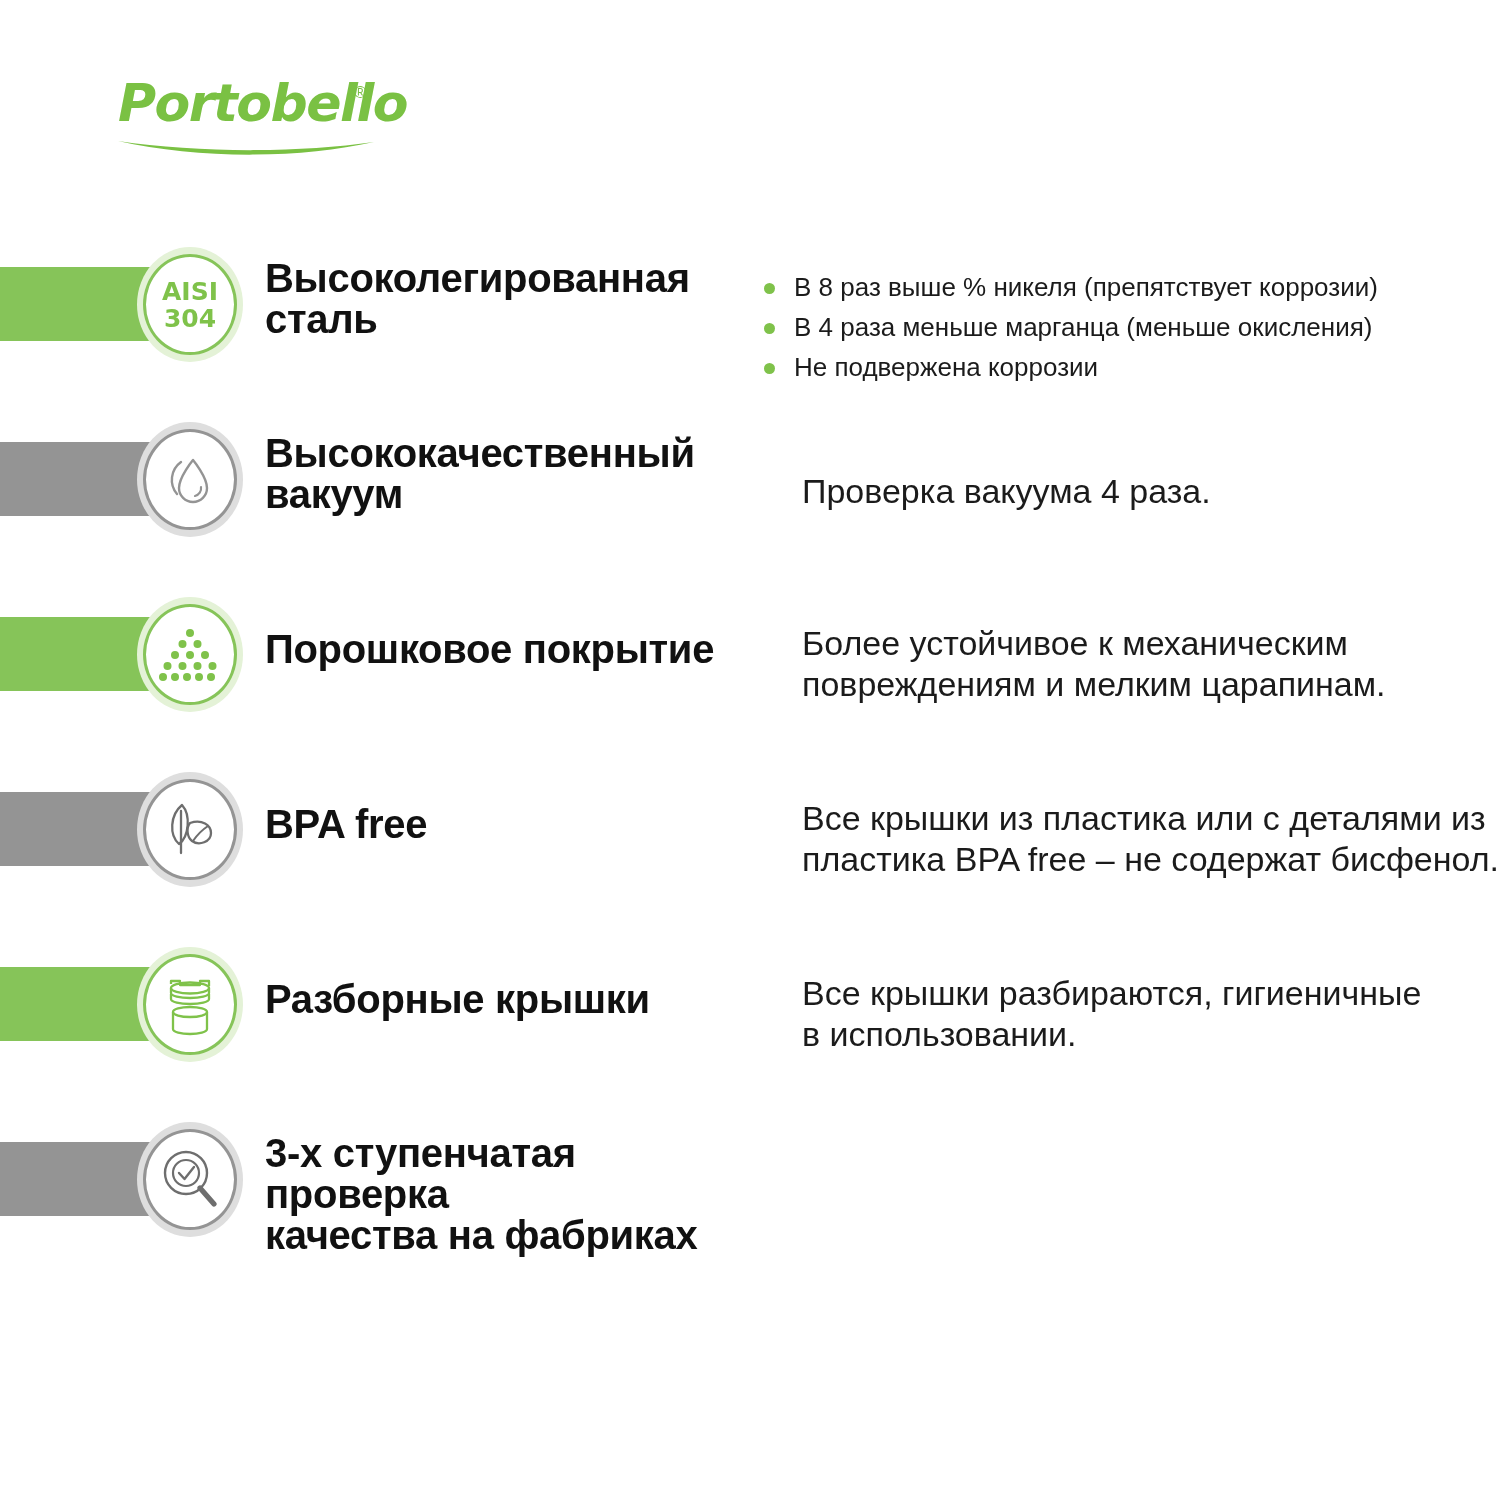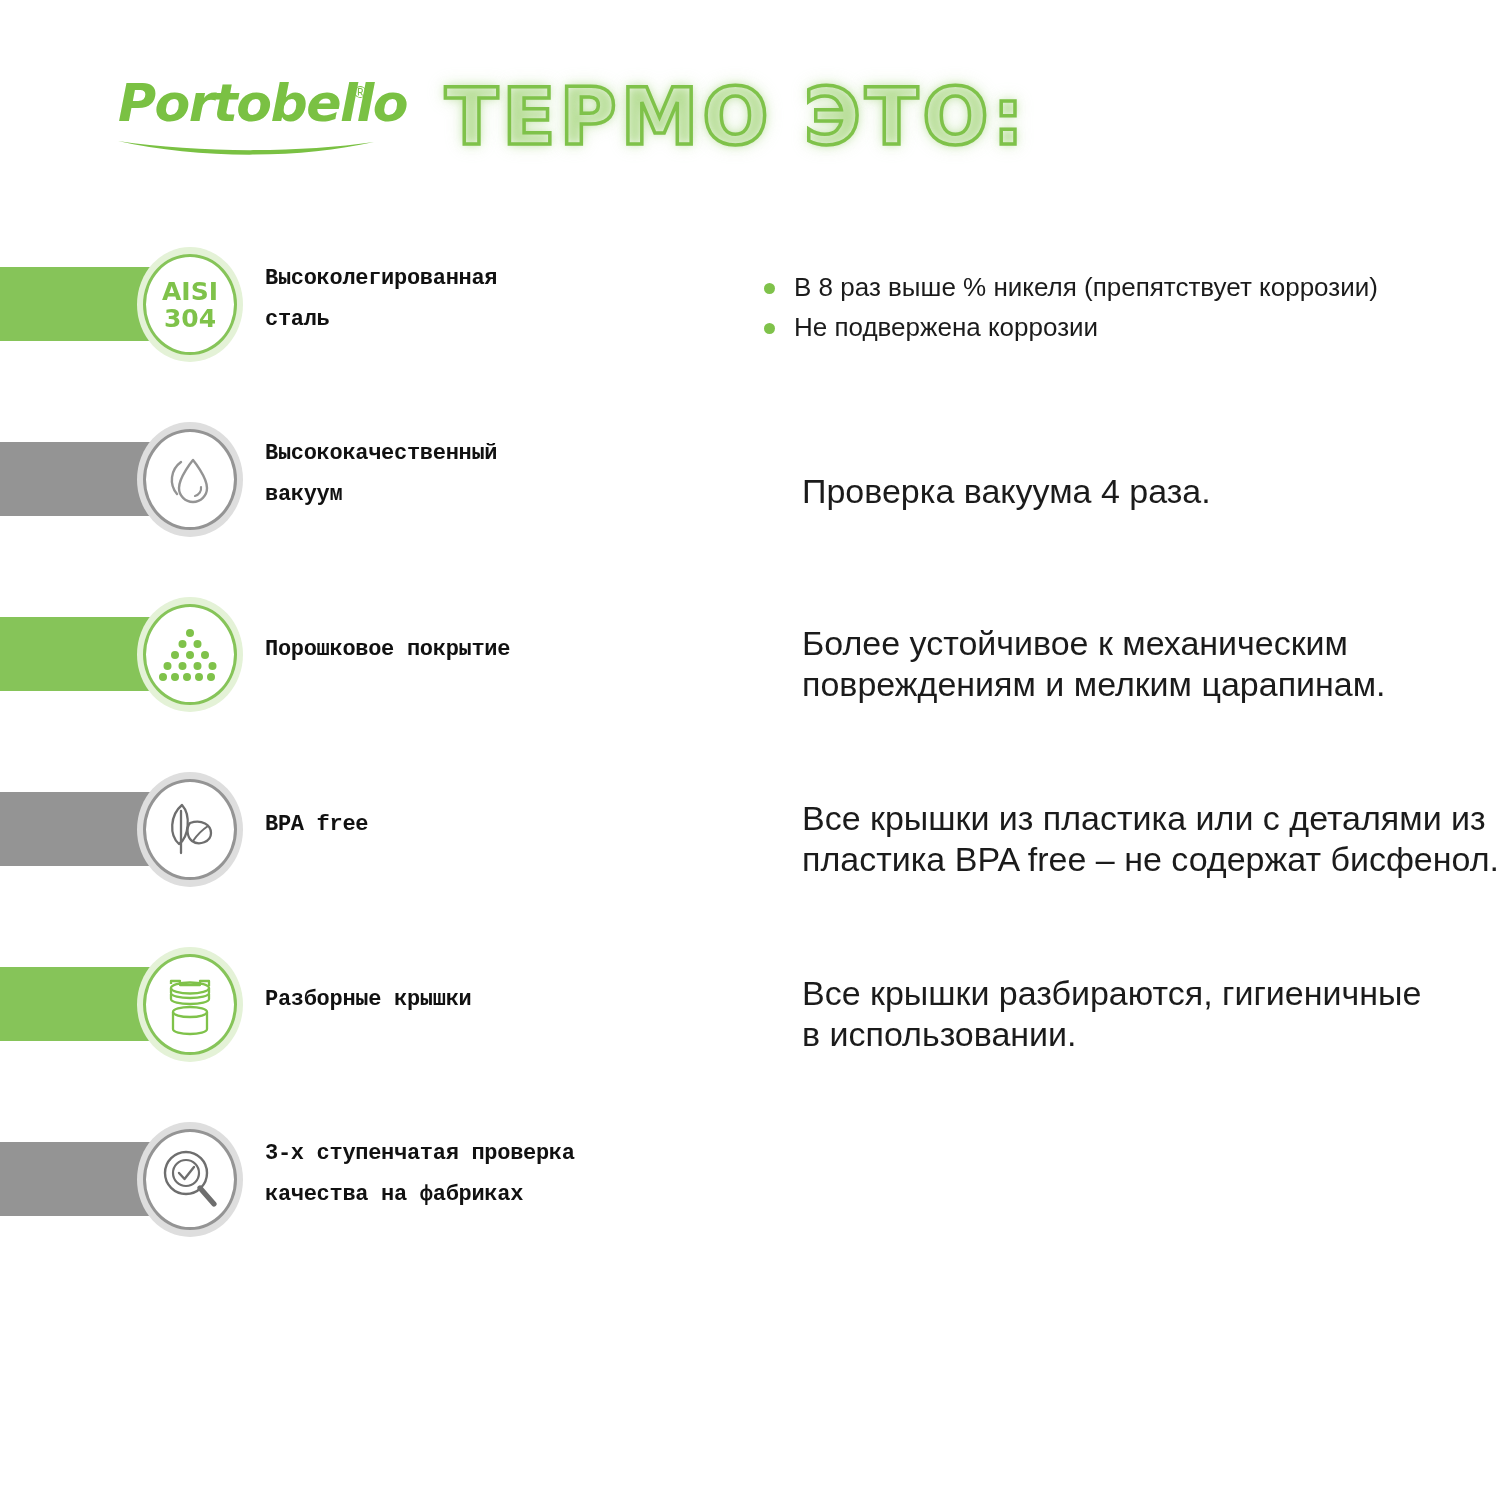--- a/index.html
+++ b/index.html
@@ -150,23 +150,23 @@
     text-align: center;
     letter-spacing: 0px;
   }
 
   
   .row-title {
     position: absolute;
     left: 265px;
     top: 28px;
     width: 470px;
-    font-family: Liberation Mono, monospace;
+    font-family: Liberation Sans, sans-serif;
     font-weight: 700;
-    font-size: 22px;
+    font-size: 40px;
     line-height: 41px;
     color: #111111;
     letter-spacing: -0.3px;
   }
   .row-title.single { top: 49px; }
 
   
   .row-desc {
     position: absolute;
     left: 760px;
@@ -220,21 +220,20 @@
     <div class="logo-wrap">
       <div class="logo-text">Portobello</div>
       <div class="logo-reg">®</div>
       <div class="logo-swoosh">
         <svg width="258" height="22" viewBox="0 0 258 22">
           <path d="M0 2 C80 20 180 20 256 3 C180 14 80 14 0 2 Z" fill="#7AC143"></path>
         </svg>
       </div>
     </div>
 
-    <div class="title-outline">ТЕРМО ЭТО:</div>
   </div>
 
   <div class="rows">
 
     <div class="row">
       <div class="bar green"></div>
       <div class="badge green">
         <div class="glow"></div>
         <div class="disc">
           <div class="aisi">
@@ -242,20 +241,21 @@
             <div>304</div>
           </div>
         </div>
       </div>
       <div class="row-title">
         <div>Высоколегированная</div>
         <div>сталь</div>
       </div>
       <ul class="bullets">
         <li>В 8 раз выше % никеля (препятствует коррозии)</li>
+        <li>В 4 раза меньше марганца (меньше окисления)</li>
         <li>Не подвержена коррозии</li>
       </ul>
     </div>
 
     <div class="row">
       <div class="bar gray"></div>
       <div class="badge gray">
         <div class="glow"></div>
         <div class="disc">
           <svg width="60" height="60" viewBox="0 0 60 60">

